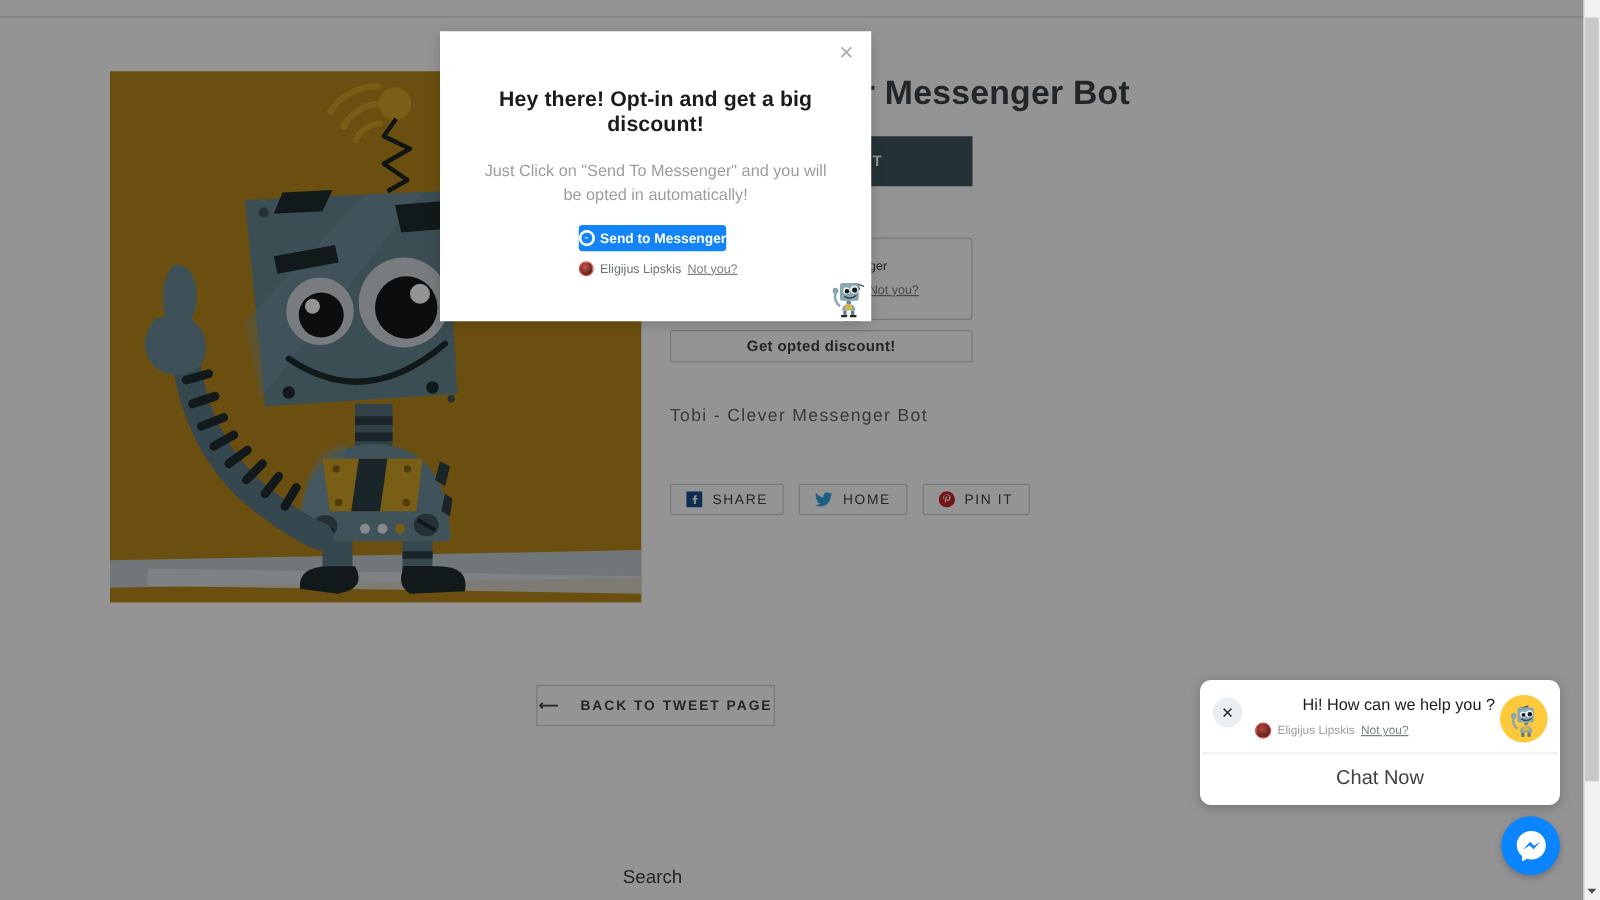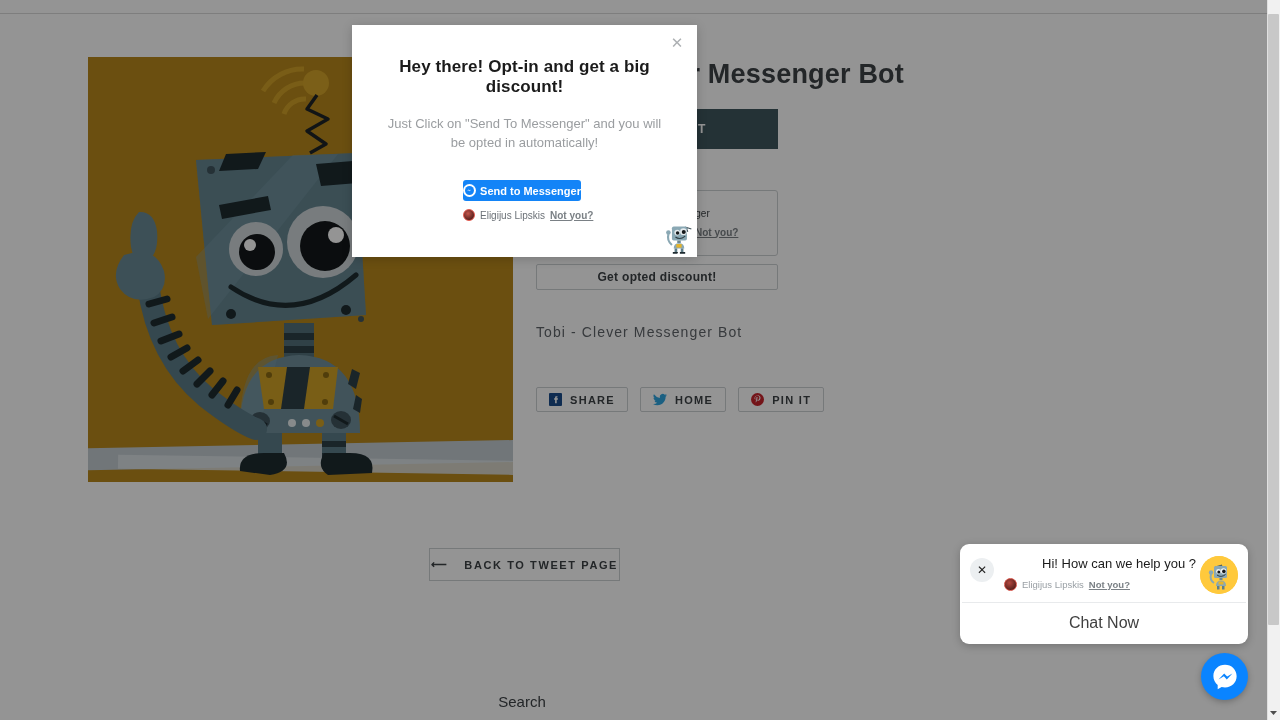--- a/index.html
+++ b/index.html
@@ -102,21 +102,21 @@
   .attrib-row {
     display: flex; align-items: center; gap: 5px;
     font-size: 10px; color: #6b7177;
   }
   .avatar-sm {
     width: 13px; height: 13px; border-radius: 50%;
     background: radial-gradient(circle at 40% 35%, #b5483f 0%, #5c2420 70%);
     border: 1px solid #d14c42;
     flex: none;
   }
-  .not-you { text-decoration: underline; color: #7a8085; font-weight: bold; }
+  .not-you { text-decoration: underline; color: #7a8085; }
   .getdiscount-btn {
     width: 242px; height: 26px;
     border: 1px solid #ccd0d3; background: #fff;
     font-size: 12px; font-weight: 700; color: #3d4246;
     letter-spacing: .3px; cursor: pointer; border-radius: 2px;
   }
   .robot-float {
     position: absolute; left: 128px; top: 163px;
     width: 34px; height: 40px;
   }
@@ -129,21 +129,21 @@
   
   .share-row {
     position: absolute; left: 536px; top: 387px;
     display: flex; gap: 12px;
   }
   .share-btn {
     display: flex; align-items: center; gap: 8px;
     height: 25px; padding: 0 12px;
     border: 1px solid #ccd0d3; border-radius: 2px;
     background: #fff; cursor: pointer;
-    font-size: 11px; font-weight: 700; letter-spacing: 1.3px;
+    font-size: 11px; font-weight: 400; letter-spacing: 1.3px;
     color: #3d4246;
   }
 
   
   .back-btn {
     position: absolute; left: 429px; top: 548px;
     width: 191px; height: 33px;
     border: 1px solid #ccd0d3; background: #fff;
     cursor: pointer;
     font-size: 11px; font-weight: 700; letter-spacing: 1.6px;
@@ -165,21 +165,21 @@
     z-index: 60;
     overflow: hidden;
   }
   .modal-close {
     position: absolute; right: 10px; top: 8px;
     width: 20px; height: 20px;
     border: none; background: none; cursor: pointer;
     color: #adb0b3; font-size: 15px; line-height: 20px;
   }
   .modal-title {
-    margin: 32px 28px 0; text-align: center;
+    margin: 45px 28px 0; text-align: center;
     font-size: 17px; font-weight: 700; color: #1b1b1b;
     line-height: 20px; letter-spacing: .1px;
   }
   .modal-sub {
     margin: 17px 28px 0; text-align: center;
     font-size: 13px; color: #9a9da0; line-height: 19px;
   }
   .stm-btn {
     position: absolute; left: 463px; top: 180px;
     width: 118px; height: 21px;

